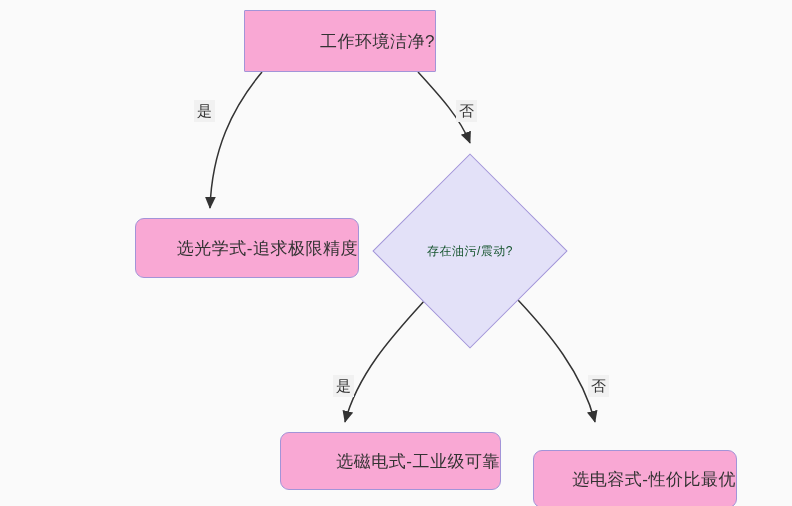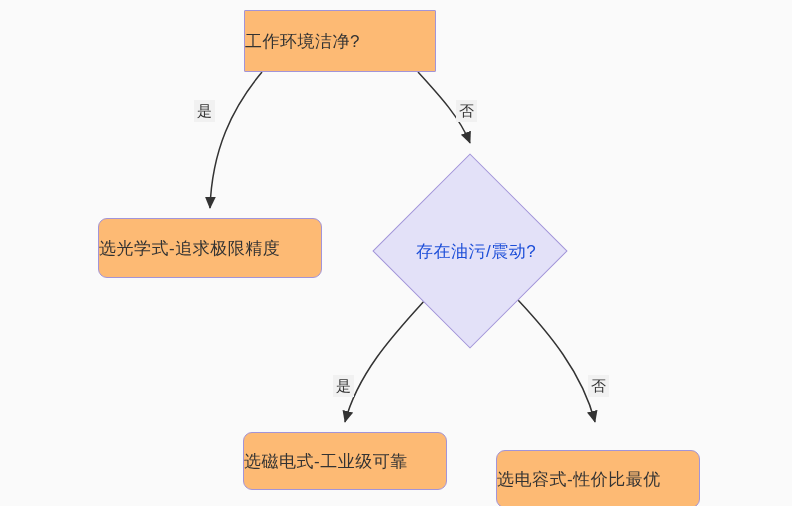--- a/index.html
+++ b/index.html
@@ -19,56 +19,56 @@
     position: absolute;
     left: 0; top: 0;
     width: 792px;
     height: 506px;
   }
   .node {
     position: absolute;
     box-sizing: border-box;
     display: flex;
     align-items: center;
-    justify-content: flex-start;
-    background: #fdba74;
+    justify-content: flex-end;
+    background: #f9a8d4;
     border: 1.6px solid #a294d8;
     color: #333333;
     font-size: 17px;
     letter-spacing: 0.5px;
     white-space: nowrap;
     z-index: 2;
   }
   .node.rect-sharp { border-radius: 1px; }
-  .node.rect-round { border-radius: 9px; }
+  .node.rect-round { border-radius: 9px; margin-left: 37px; }
 
   .diamond-wrap {
     position: absolute;
     z-index: 2;
   }
   .diamond-shape {
     position: absolute;
     left: 0; top: 0;
     width: 100%;
     height: 100%;
     transform: rotate(45deg);
     box-sizing: border-box;
     background: #e3e1f8;
     border: 1.6px solid #a294d8;
   }
   .diamond-label {
     position: absolute;
-    left: 6px; top: 0;
+    left: 0; top: 0;
     width: 100%;
     height: 100%;
     display: flex;
     align-items: center;
     justify-content: center;
-    color: #1d4ed8;
-    font-size: 17px;
+    color: #14532d;
+    font-size: 12px;
     letter-spacing: 0.5px;
     white-space: nowrap;
   }
   .edge-label {
     position: absolute;
     background: #f1f1f1;
     color: #333333;
     font-size: 15px;
     line-height: 1.2;
     padding: 2px 3px;
@@ -103,21 +103,21 @@
 
   <div class="node rect-round" style="left:98px; top:218px; width:224px; height:60px;">
     <span>选光学式-追求极限精度</span>
   </div>
 
   <div class="diamond-wrap" style="left:401px; top:182px; width:138px; height:138px;">
     <div class="diamond-shape"></div>
     <div class="diamond-label">存在油污/震动?</div>
   </div>
 
-  <div class="node rect-round" style="left:243px; top:432px; width:204px; height:58px;">
+  <div class="node rect-round" style="left:243px; top:432px; width:221px; height:58px;">
     <span>选磁电式-工业级可靠</span>
   </div>
 
   <div class="node rect-round" style="left:496px; top:450px; width:204px; height:58px;">
     <span>选电容式-性价比最优</span>
   </div>
 
   <div class="edge-label" style="left:194px; top:100px;">是</div>
 
   <div class="edge-label" style="left:456px; top:100px;">否</div>

